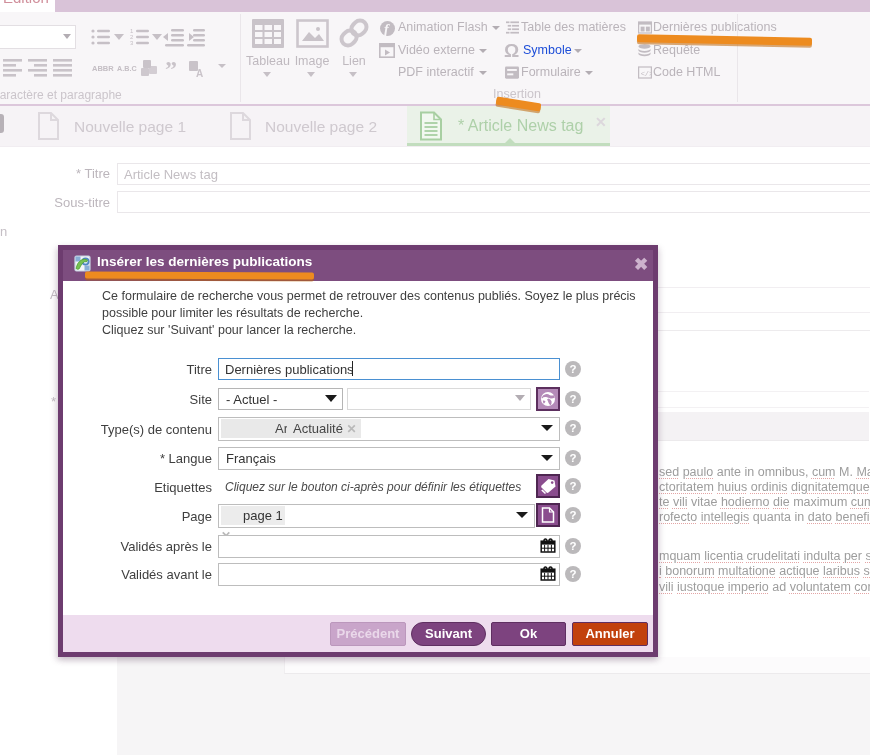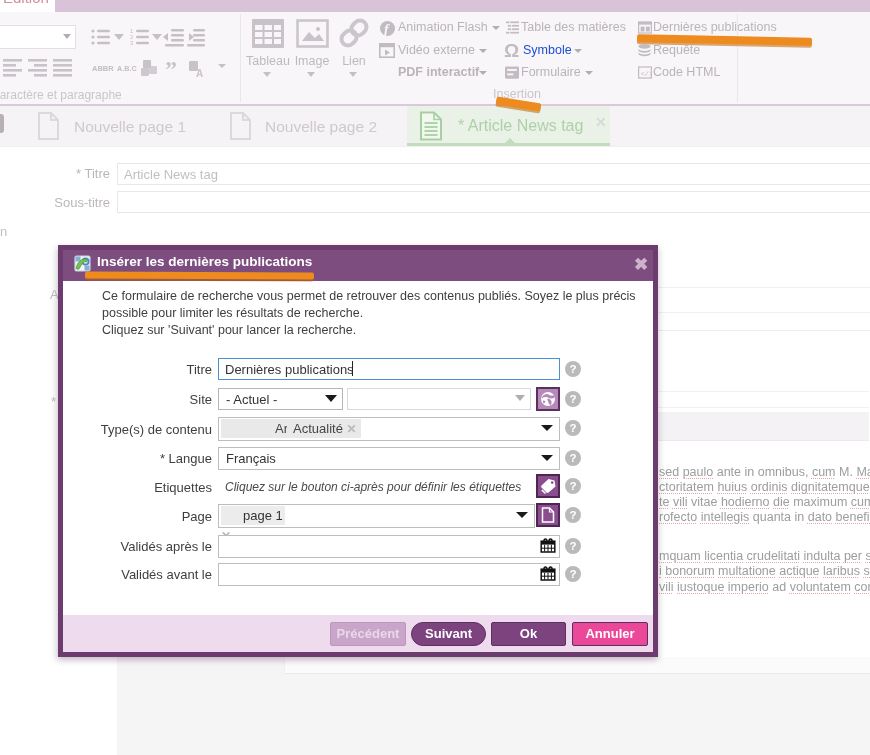--- a/index.html
+++ b/index.html
@@ -131,21 +131,21 @@
   </svg>
   <div class="abs" style="left:398px;top:20px;font-size:12.5px;color:#bab4ba;">Animation Flash</div>
   <div class="tri-g" style="left:492px;top:26px;border-left-width:4.5px;border-right-width:4.5px;border-top-width:4.5px;"></div>
   <svg class="abs" style="left:379px;top:43px;" width="16" height="15" viewBox="0 0 16 15">
     <rect x="0.8" y="0.8" width="14.4" height="13.4" fill="none" stroke="#c2bcc2" stroke-width="1.6"></rect>
     <rect x="0.8" y="0.8" width="14.4" height="3.4" fill="#c2bcc2"></rect>
     <path d="M6 6.5 l5 3 l-5 3 z" fill="#c2bcc2"></path>
   </svg>
   <div class="abs" style="left:398px;top:43px;font-size:12.5px;color:#bab4ba;">Vidéo externe</div>
   <div class="tri-g" style="left:479px;top:49px;border-left-width:4.5px;border-right-width:4.5px;border-top-width:4.5px;"></div>
-  <div class="abs" style="left:398px;top:65px;font-size:12.5px;color:#bab4ba;font-weight:bold;">PDF interactif</div>
+  <div class="abs" style="left:398px;top:65px;font-size:12.5px;color:#bab4ba;">PDF interactif</div>
   <div class="tri-g" style="left:479px;top:71px;border-left-width:4.5px;border-right-width:4.5px;border-top-width:4.5px;"></div>
 
   <svg class="abs" style="left:506px;top:21px;" width="13" height="13" viewBox="0 0 15 14">
     <g fill="#c2bcc2">
       <rect x="0" y="0" width="4" height="2"></rect>
         <rect x="5" y="0" width="10" height="2"></rect>
       <rect x="2" y="4" width="4" height="2"></rect>
         <rect x="7" y="4" width="8" height="2"></rect>
       <rect x="2" y="8" width="4" height="2"></rect>
         <rect x="7" y="8" width="8" height="2"></rect>
@@ -358,20 +358,20 @@
         <line x1="4.6" y1="6.8" x2="4.6" y2="13.6"></line>
           <line x1="8" y1="6.8" x2="8" y2="13.6"></line>
           <line x1="11.4" y1="6.8" x2="11.4" y2="13.6"></line>
       </g>
     </svg>
     <div class="qm" style="left:565px;top:566px;">?</div>
 
     <div class="abs" style="left:330px;top:622px;width:74px;height:22px;background:#c9a5ca;border:1px solid #bb97bc;border-radius:2px;color:#ead8ea;font-size:13px;font-weight:bold;text-align:center;line-height:22px;">Précédent</div>
     <div class="abs" style="left:411px;top:622px;width:73px;height:22px;background:#7d437f;border:1px solid #5f2f61;border-radius:12px;color:#fff;font-size:13px;font-weight:bold;text-align:center;line-height:22px;">Suivant</div>
     <div class="abs" style="left:491px;top:622px;width:73px;height:22px;background:#7d437f;border:1px solid #5f2f61;border-radius:2px;color:#fff;font-size:13px;font-weight:bold;text-align:center;line-height:22px;">Ok</div>
-    <div class="abs" style="left:572px;top:622px;width:74px;height:22px;background:#ec4899;border:1px solid #5f2f61;border-radius:2px;color:#fff;font-size:13px;font-weight:bold;text-align:center;line-height:22px;">Annuler</div>
+    <div class="abs" style="left:572px;top:622px;width:74px;height:22px;background:#c2410c;border:1px solid #5f2f61;border-radius:2px;color:#fff;font-size:13px;font-weight:bold;text-align:center;line-height:22px;">Annuler</div>
   </div>
 
   <div class="orange" style="left:637px;top:36px;width:175px;height:8px;transform:rotate(1.2deg);"></div>
   <div class="orange" style="left:496px;top:100px;width:45px;height:8px;transform:rotate(9deg);"></div>
   <div class="orange" style="left:85px;top:272px;width:229px;height:7px;transform:rotate(0.25deg);z-index:30;"></div>
 
 </div>
 
 </body></html>

